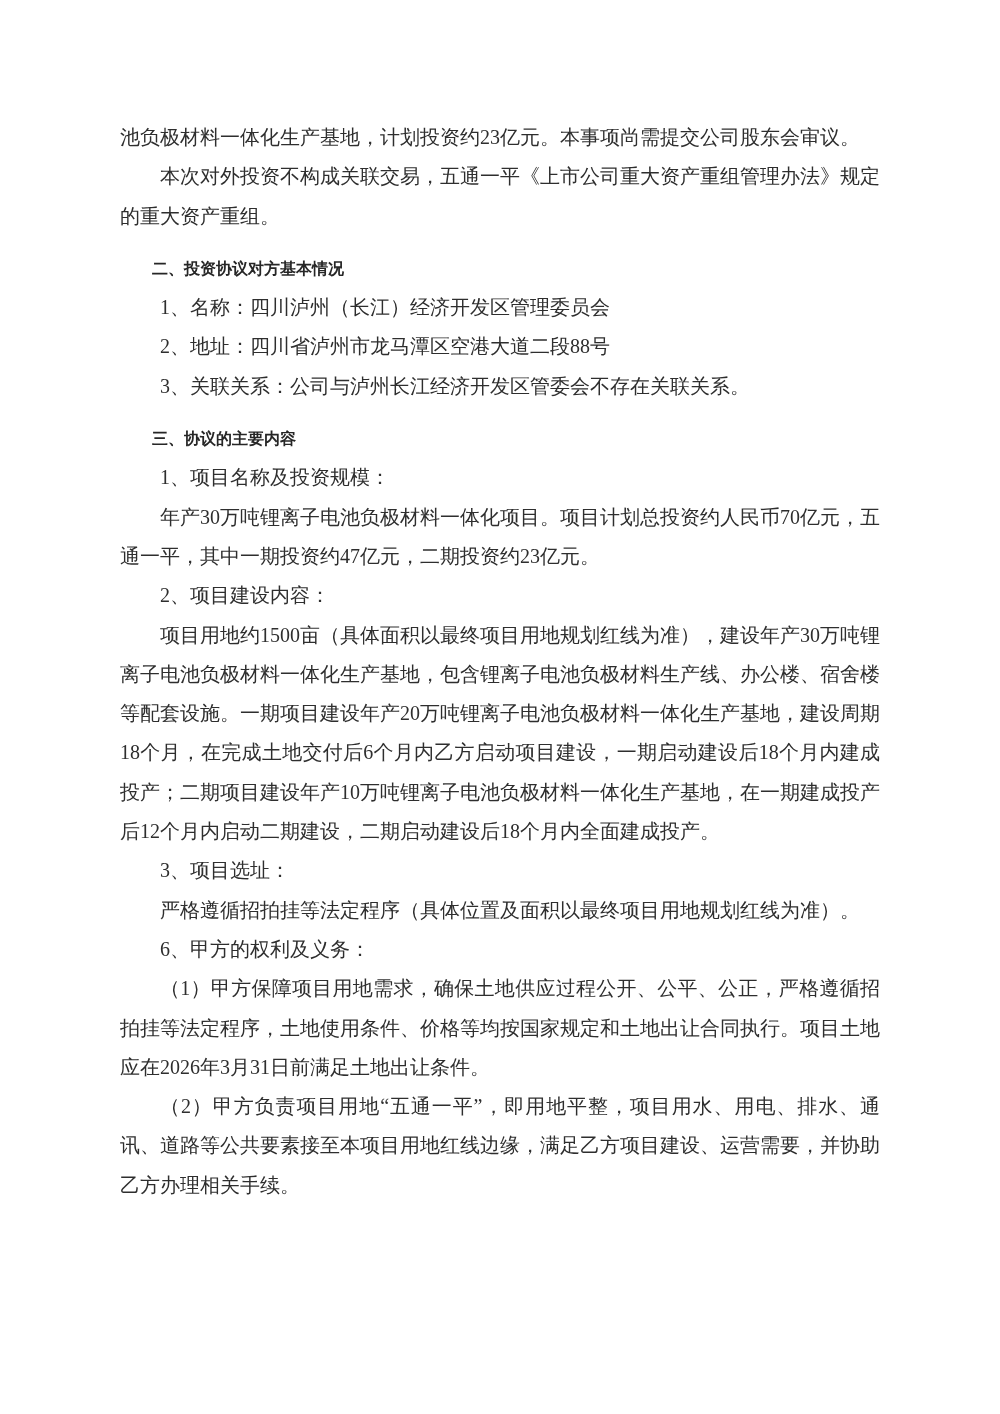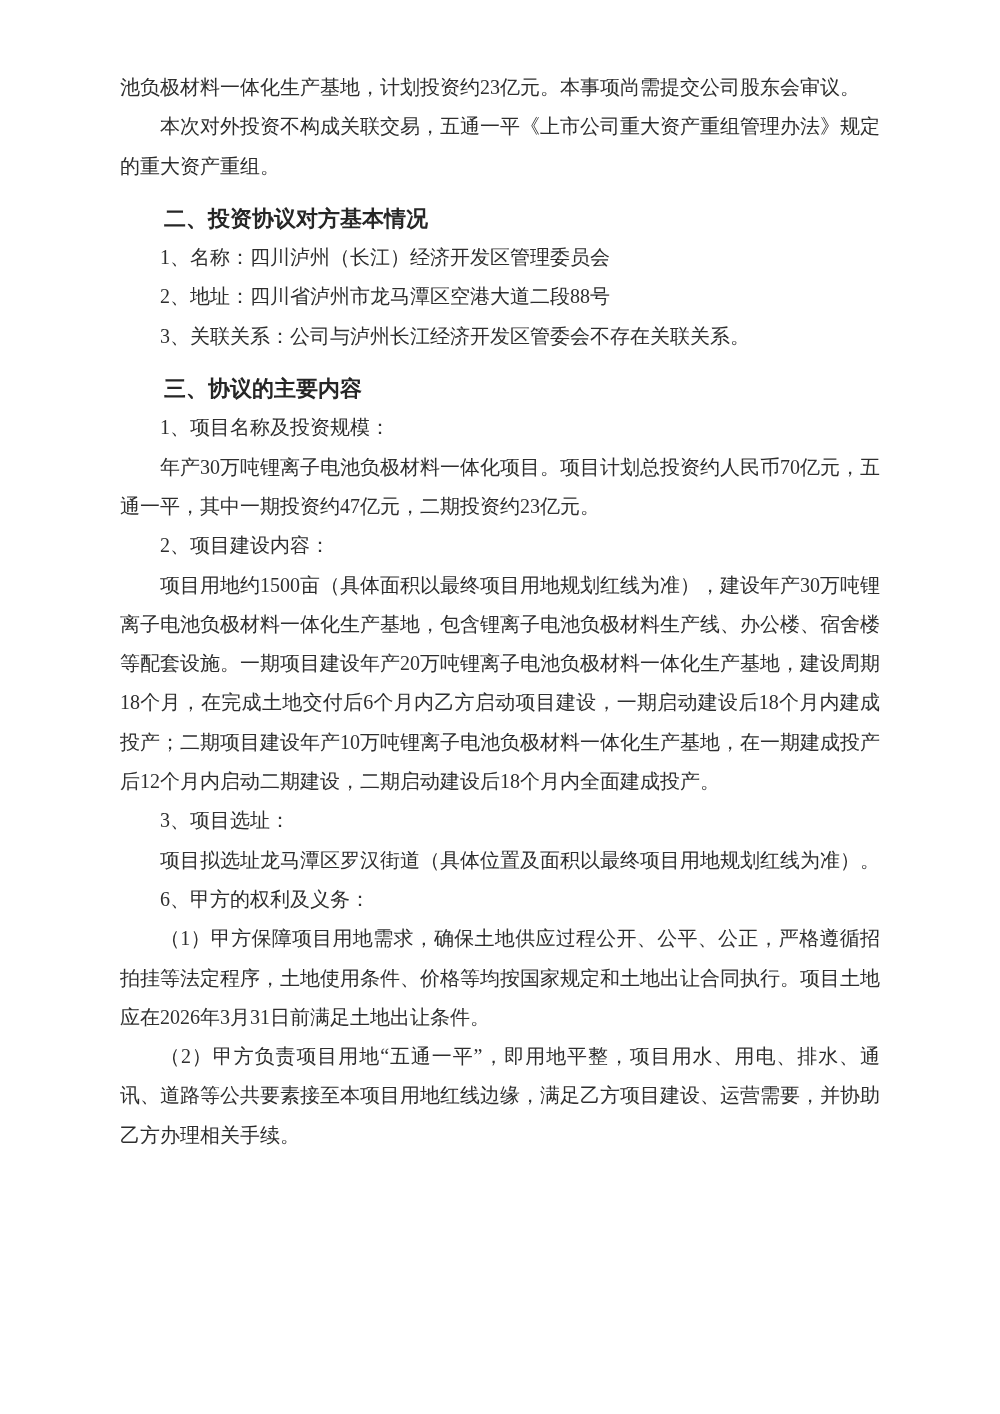--- a/index.html
+++ b/index.html
@@ -9,39 +9,39 @@
   }
   body {
     width: 1000px;
     height: 1414px;
     font-family: "Liberation Serif", "DejaVu Serif", serif;
   }
   .page {
     box-sizing: border-box;
     width: 1000px;
     height: 1414px;
-    padding: 68px 120px 0 120px;
+    padding: 118px 120px 0 120px;
     overflow: hidden;
     background: #ffffff;
   }
   .para {
     margin: 0;
     font-size: 20px;
     line-height: 39.3px;
     text-align: justify;
     text-indent: 2em;
     color: #2e2e2e;
     word-break: break-all;
   }
   .para.no-indent {
     text-indent: 0;
   }
   .heading {
     margin: 13px 0 0 0;
-    font-size: 22px;
+    font-size: 16px;
     line-height: 39.3px;
     text-indent: 2em;
     text-align: left;
     font-family: "Liberation Sans", "DejaVu Sans", sans-serif;
     font-weight: 700;
     color: #262626;
   }
 </style>
 </head>
 <body>
@@ -52,17 +52,17 @@
   <h2 class="heading">二、投资协议对方基本情况</h2>
   <p class="para">1、名称：四川泸州（长江）经济开发区管理委员会</p>
   <p class="para">2、地址：四川省泸州市龙马潭区空港大道二段88号</p>
   <p class="para">3、关联关系：公司与泸州长江经济开发区管委会不存在关联关系。</p>
   <h2 class="heading">三、协议的主要内容</h2>
   <p class="para">1、项目名称及投资规模：</p>
   <p class="para">年产30万吨锂离子电池负极材料一体化项目。项目计划总投资约人民币70亿元，五通一平，其中一期投资约47亿元，二期投资约23亿元。</p>
   <p class="para">2、项目建设内容：</p>
   <p class="para">项目用地约1500亩（具体面积以最终项目用地规划红线为准），建设年产30万吨锂离子电池负极材料一体化生产基地，包含锂离子电池负极材料生产线、办公楼、宿舍楼等配套设施。一期项目建设年产20万吨锂离子电池负极材料一体化生产基地，建设周期18个月，在完成土地交付后6个月内乙方启动项目建设，一期启动建设后18个月内建成投产；二期项目建设年产10万吨锂离子电池负极材料一体化生产基地，在一期建成投产后12个月内启动二期建设，二期启动建设后18个月内全面建成投产。</p>
   <p class="para">3、项目选址：</p>
-  <p class="para">项目拟选址龙马潭区罗汉街道（具体位置及面积以最终项目用地规划红线为准）。</p>
+  <p class="para">严格遵循招拍挂等法定程序（具体位置及面积以最终项目用地规划红线为准）。</p>
   <p class="para">6、甲方的权利及义务：</p>
   <p class="para">（1）甲方保障项目用地需求，确保土地供应过程公开、公平、公正，严格遵循招拍挂等法定程序，土地使用条件、价格等均按国家规定和土地出让合同执行。项目土地应在2026年3月31日前满足土地出让条件。</p>
   <p class="para">（2）甲方负责项目用地“五通一平”，即用地平整，项目用水、用电、排水、通讯、道路等公共要素接至本项目用地红线边缘，满足乙方项目建设、运营需要，并协助乙方办理相关手续。</p>
 </div>
 
 </body></html>

